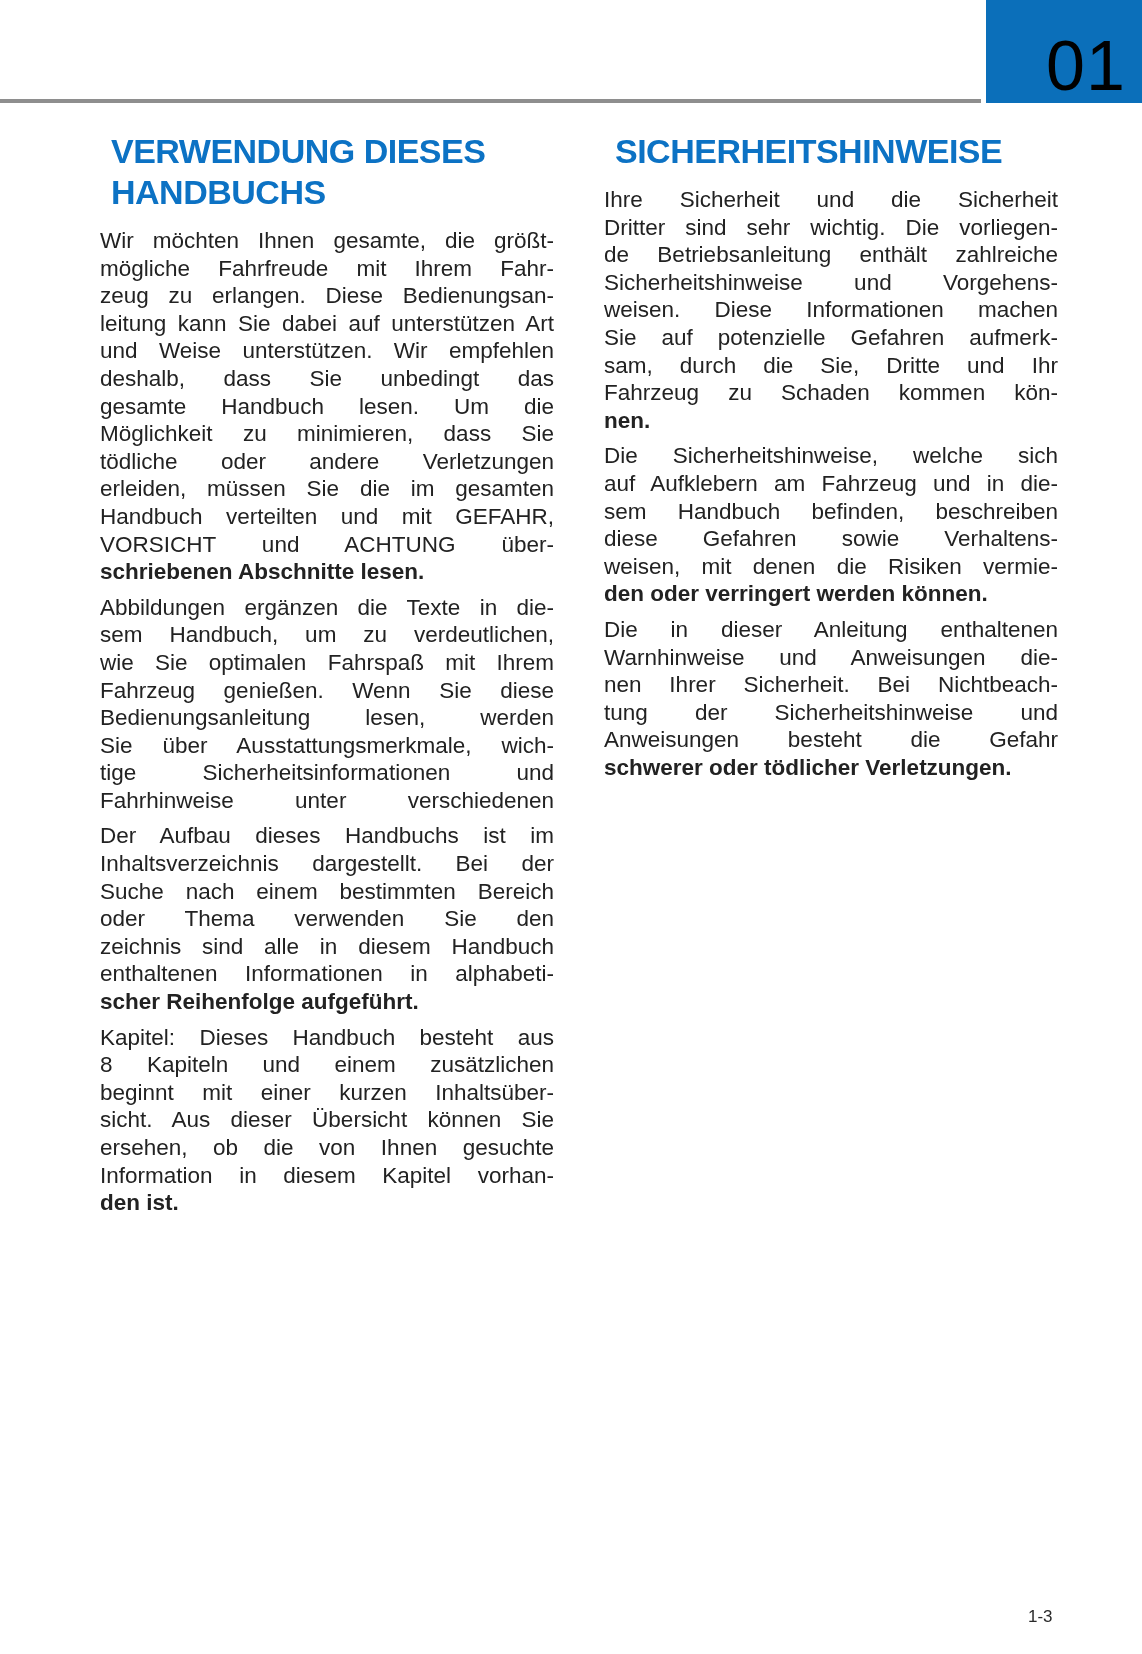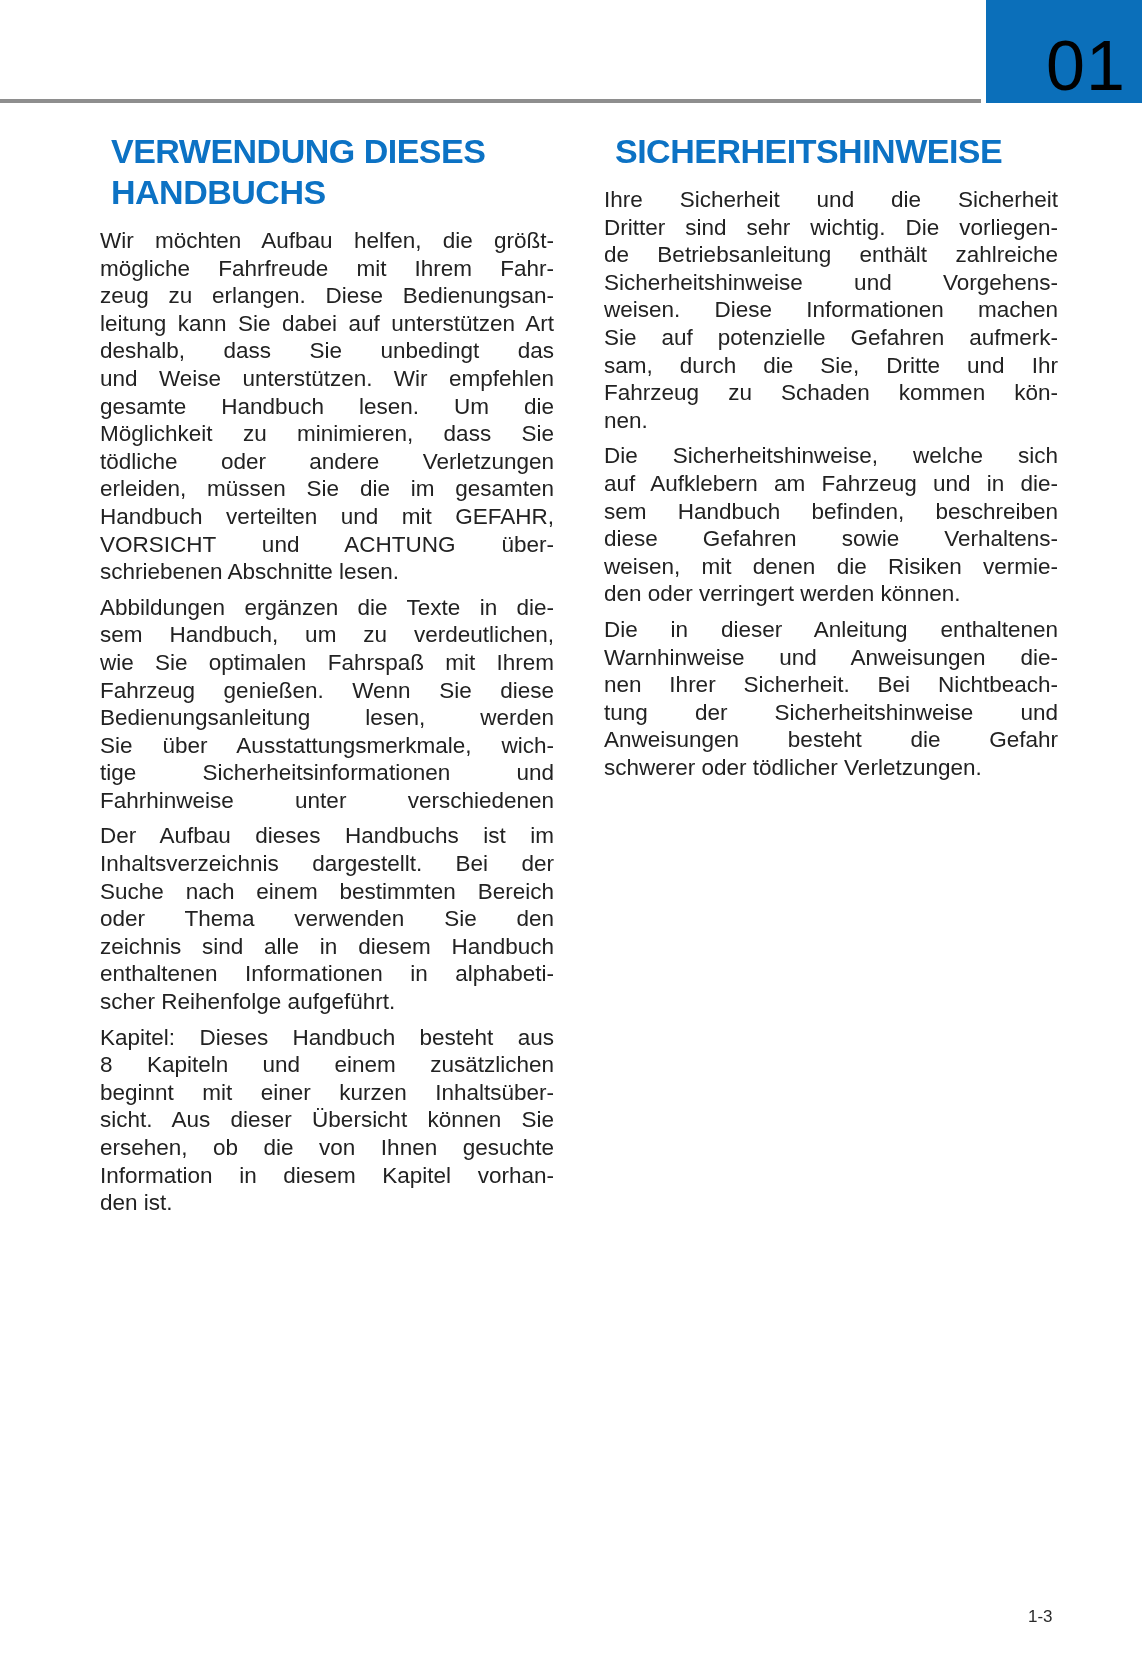--- a/index.html
+++ b/index.html
@@ -32,21 +32,21 @@
   .col.left  { left:100px; }
   .col.right { left:604px; }
   .heading {
     color:var(--accent-blue,#0c72c4);
     font-size:34px; font-weight:bold; line-height:41px;
     letter-spacing:-0.5px;
     margin:0 0 14px 11px;
   }
   .para { margin:8px 0 7px 0; }
   .line { text-align:justify; text-align-last:justify; white-space:normal; }
-  .line.last { text-align:left; text-align-last:left; }
+  .line.last { text-align:left; text-align-last:left;font-weight:bold; }
   .page-number {
     position:absolute; top:1607px; left:1028px;
     font-size:17px; color:#2a2a2a;
   }
 </style>
 </head>
 <body>
 
 <div class="page">
 
@@ -55,26 +55,26 @@
   </div>
 
   <div class="header-rule"></div>
 
   <div class="col left">
       <div class="heading">
         <div>VERWENDUNG DIESES</div>
         <div>HANDBUCHS</div>
       </div>
       <div class="para">
-        <div class="line">Wir möchten Aufbau helfen, die größt-</div>
+        <div class="line">Wir möchten Ihnen gesamte, die größt-</div>
         <div class="line">mögliche Fahrfreude mit Ihrem Fahr-</div>
         <div class="line">zeug zu erlangen. Diese Bedienungsan-</div>
         <div class="line">leitung kann Sie dabei auf unterstützen Art</div>
+        <div class="line">und Weise unterstützen. Wir empfehlen</div>
         <div class="line">deshalb, dass Sie unbedingt das</div>
-        <div class="line">und Weise unterstützen. Wir empfehlen</div>
         <div class="line">gesamte Handbuch lesen. Um die</div>
         <div class="line">Möglichkeit zu minimieren, dass Sie</div>
         <div class="line">tödliche oder andere Verletzungen</div>
         <div class="line">erleiden, müssen Sie die im gesamten</div>
         <div class="line">Handbuch verteilten und mit GEFAHR,</div>
         <div class="line">VORSICHT und ACHTUNG über-</div>
         <div class="line last">schriebenen Abschnitte lesen.</div>
       </div>
       <div class="para">
         <div class="line">Abbildungen ergänzen die Texte in die-</div>

